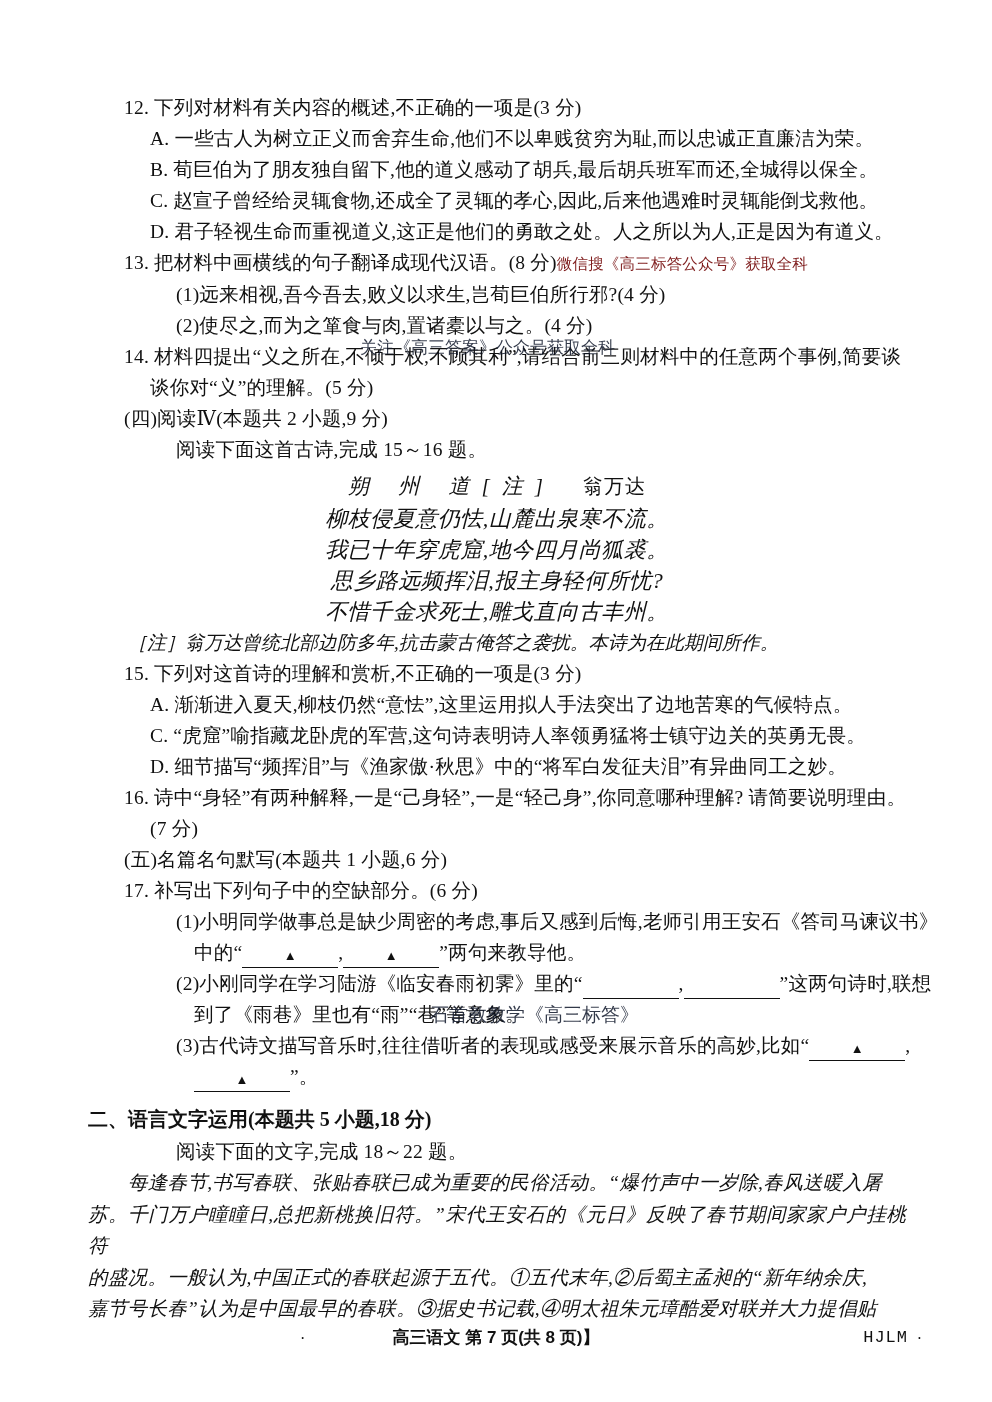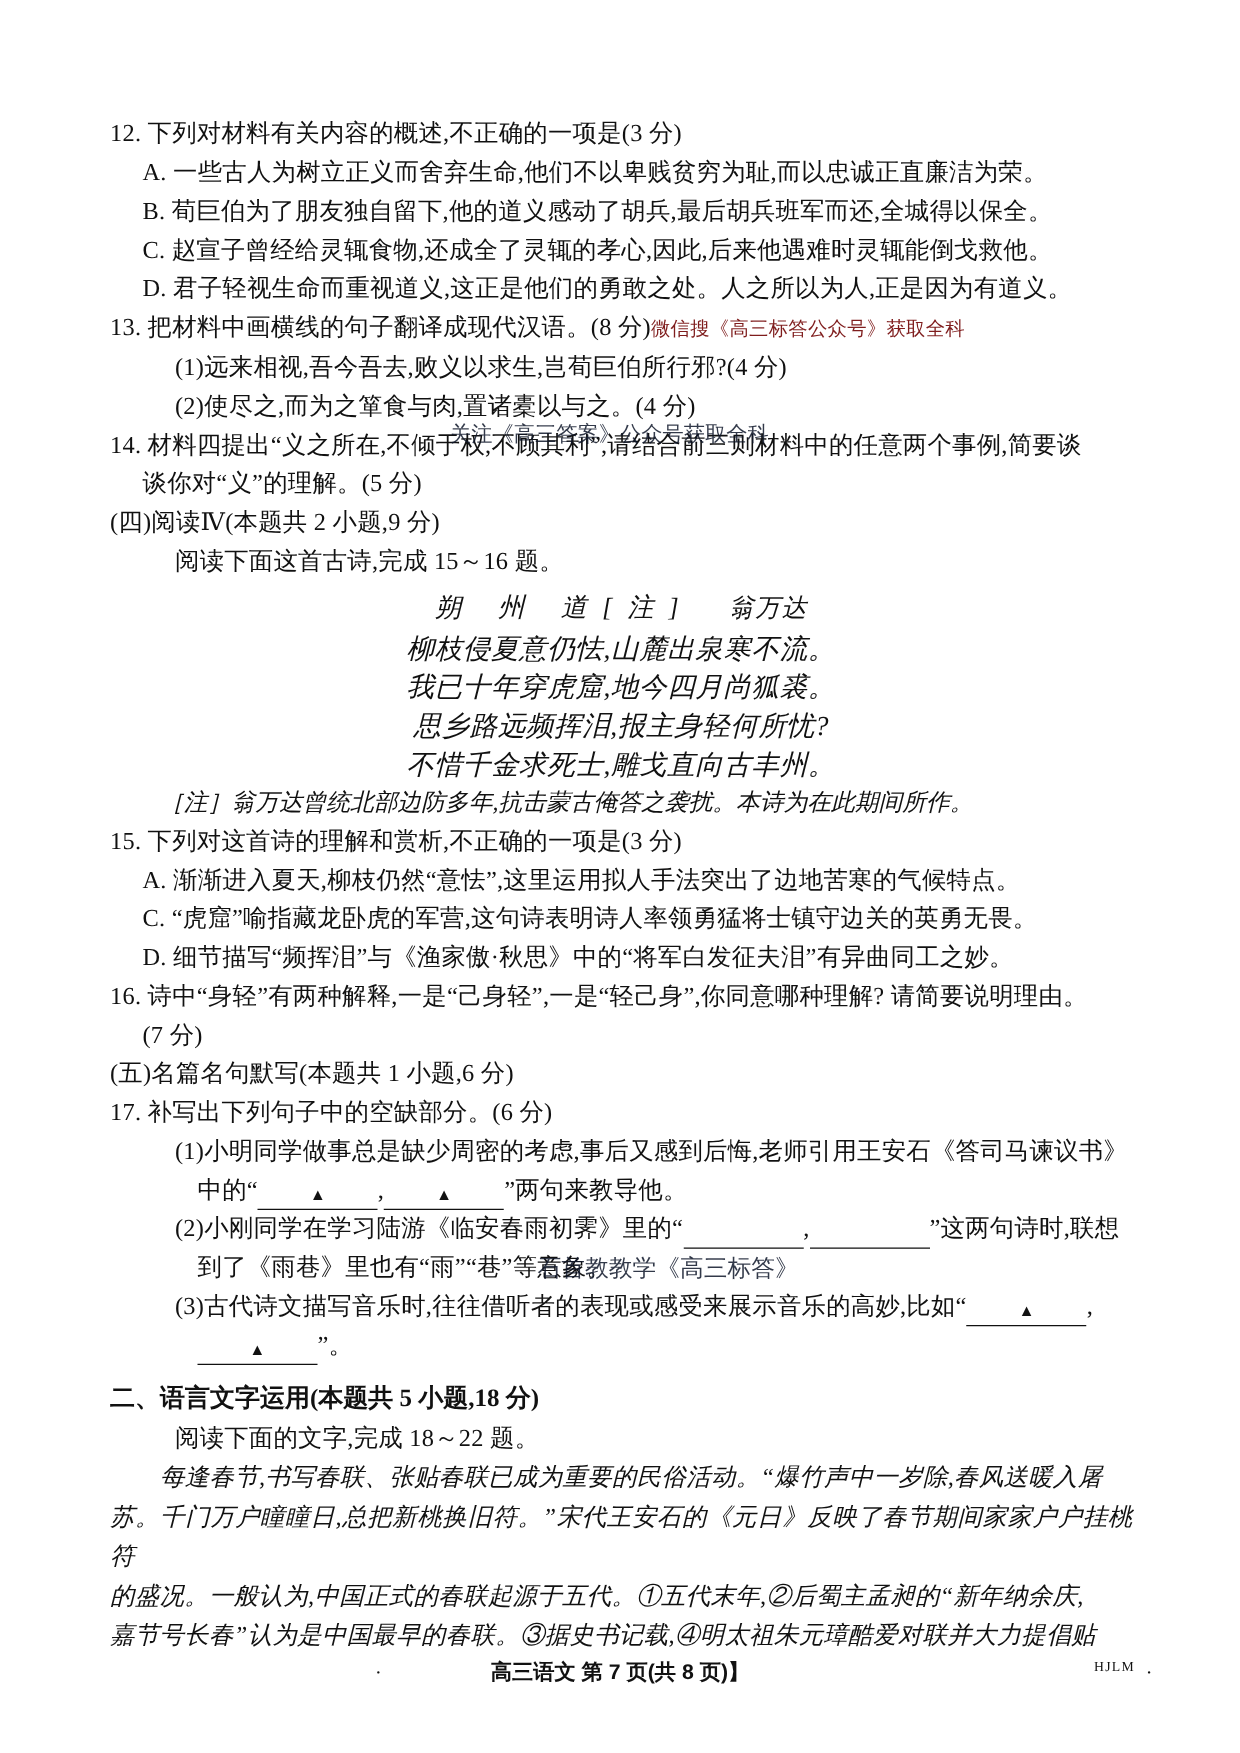--- a/index.html
+++ b/index.html
@@ -25,40 +25,40 @@
     position: absolute;
     left: 88px;
     top: 92px;
     width: 818px;
   }
   .line {
     font-size: 19.5px;
     line-height: 31px;
     white-space: nowrap;
     letter-spacing: 0.2px;
+    margin-left: 36px;
   }
   .indent1 { padding-left: 26px; }
   .indent2 { padding-left: 52px; }
   .indent3 { padding-left: 70px; }
   .hang { padding-left: 26px; text-indent: -26px; }
 
   .poem-wrap {
     text-align: center;
     font-family: "Liberation Serif", "DejaVu Serif", serif;
   }
   .poem-title {
     font-size: 21px;
     line-height: 34px;
     letter-spacing: 12px;
     font-style: italic;
   }
   .poem-author {
     font-size: 20px;
     letter-spacing: 1px;
-    font-style: italic;
     margin-left: 28px;
   }
   .poem-line {
     font-size: 22px;
     line-height: 31px;
     font-style: italic;
     text-align: center;
     letter-spacing: 0.5px;
   }
   .note-line {
@@ -133,22 +133,22 @@
     left: 0; right: 0;
     text-align: center;
     font-size: 17px;
     font-weight: bold;
     font-family: "Liberation Sans", sans-serif;
   }
   .footer-right {
     position: absolute;
     right: 84px;
     top: 2px;
-    font-size: 11px;
-    font-family: Liberation Serif, serif;
+    font-size: 17px;
+    font-family: Liberation Mono, monospace;
     letter-spacing: 1px;
   }
   .footer-dot-left {
     position: absolute;
     left: 300px;
     top: 4px;
     font-size: 16px;
   }
   .footer-dot-right {
     position: absolute;

